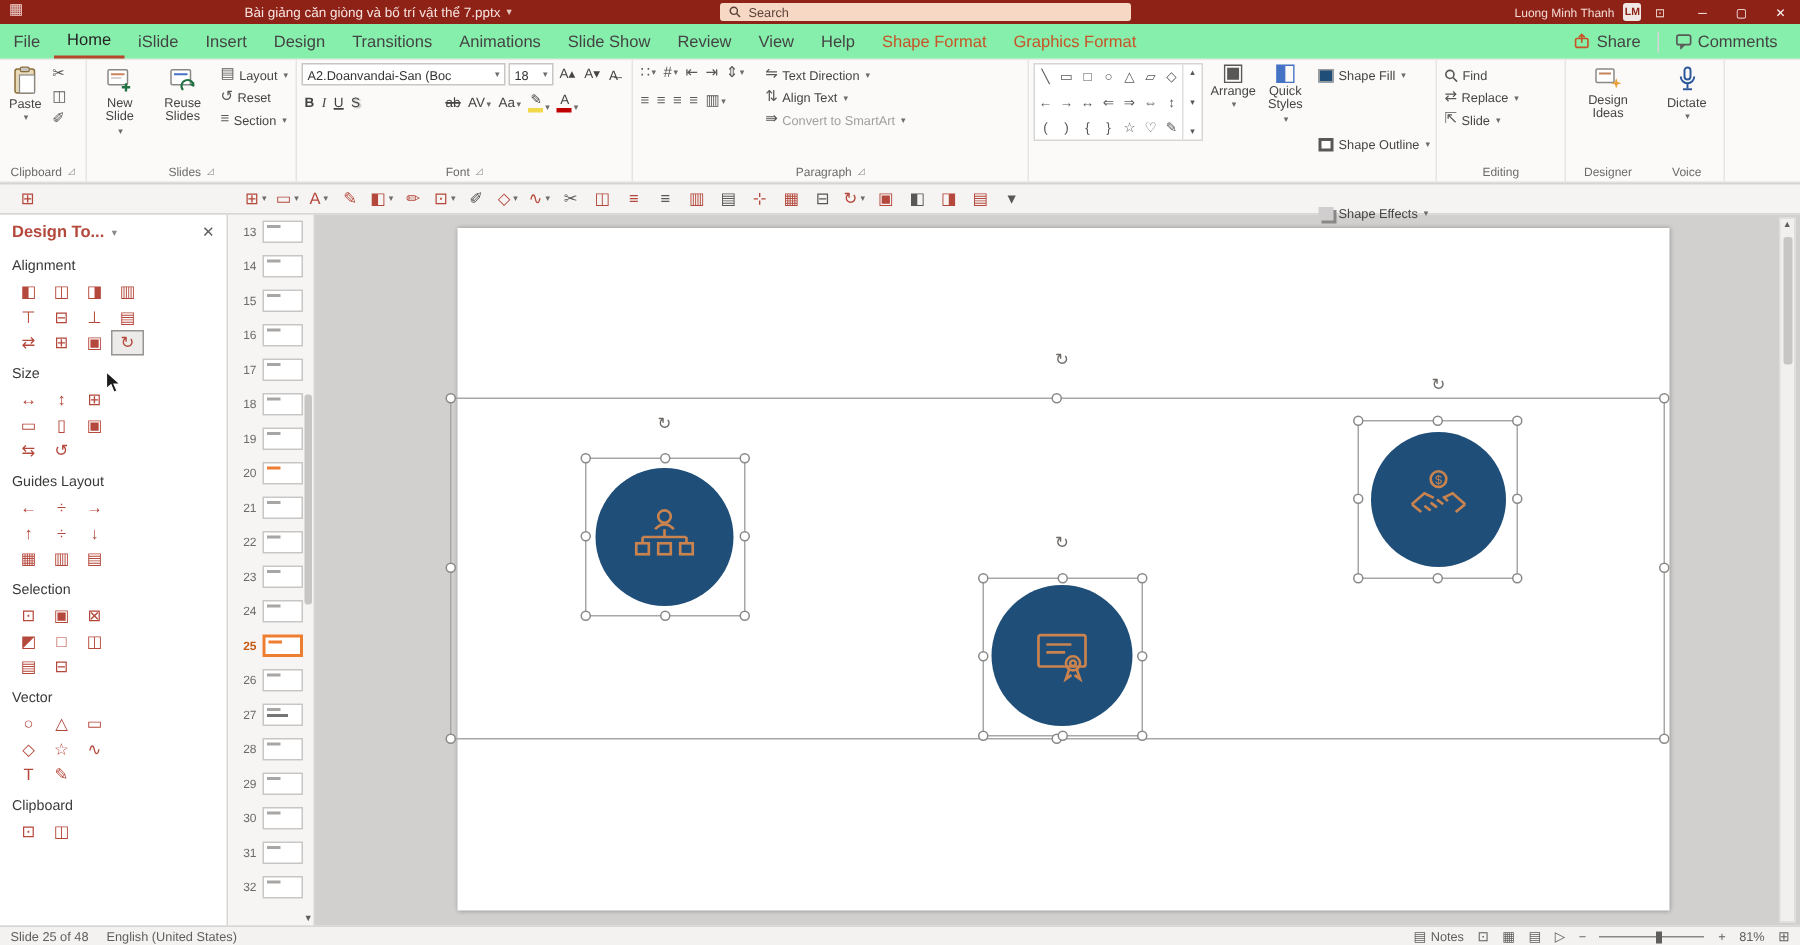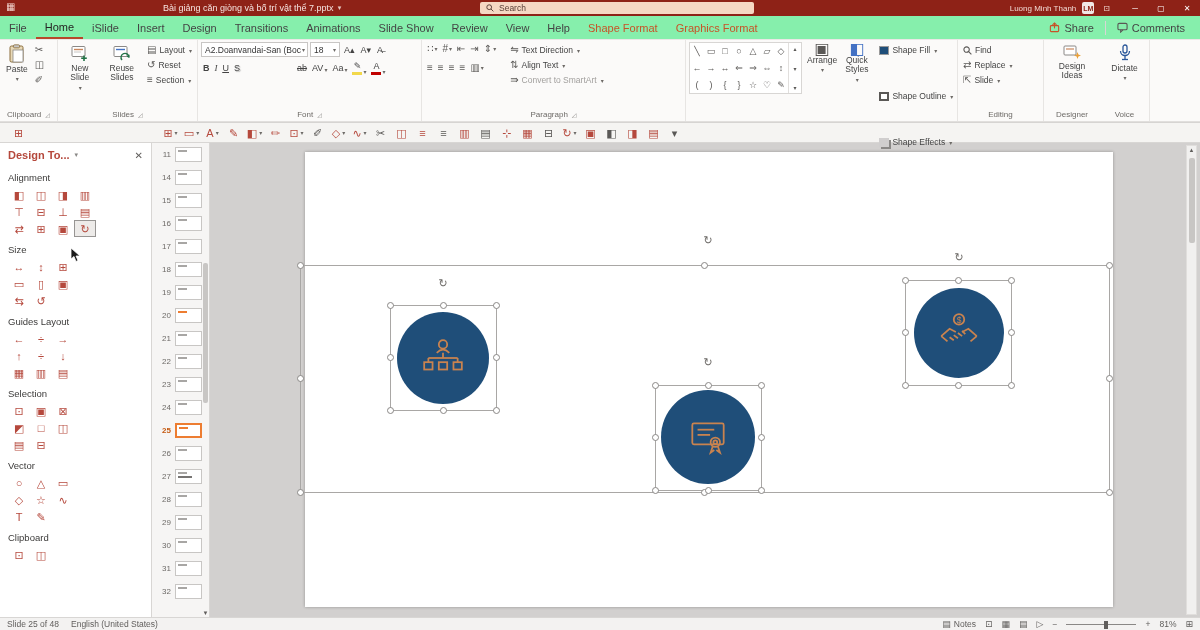--- a/index.html
+++ b/index.html
@@ -270,21 +270,21 @@
       </div>
       <div class="rgroup-label">
           <span>Slides</span>
           <span class="launcher">◿</span>
         </div>
     </div>
 
     <div class="rgroup" style="width:224px">
       <div style="display:flex;flex-direction:column;flex:1;">
         <div class="fontrow1">
-          <span class="combo" style="width:107px">
+          <span class="combo" style="width:136px">
               <span>A2.Doanvandai-San (Boc</span>
               <span class="dd">▾</span>
             </span>
           <span class="combo" style="width:30px">
               <span>18</span>
               <span class="dd">▾</span>
             </span>
           <span class="fbtn">A▴</span>
           <span class="fbtn">A▾</span>
           <span class="fbtn">A̶</span>
@@ -727,21 +727,21 @@
               <span class="dicon">⊡</span>
               <span class="dicon">◫</span>
             </div>
           </div>
         </div>
     </div>
 
     <div class="thumbs">
       <div>
           <div class="trow">
-            <span class="tnum">11</span>
+            <span class="tnum">13</span>
             <span class="tbox">
               <span class="tmark"></span>
             </span>
           </div>
           <div class="trow">
             <span class="tnum">14</span>
             <span class="tbox">
               <span class="tmark"></span>
             </span>
           </div>

